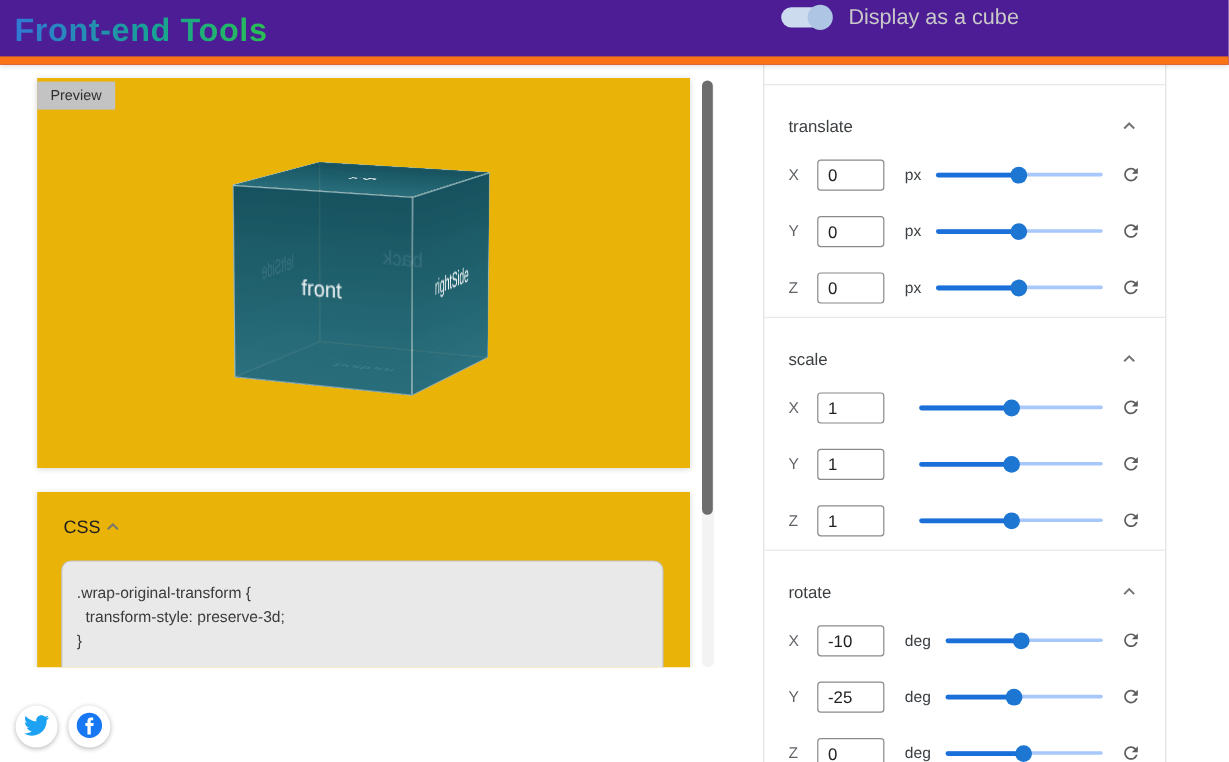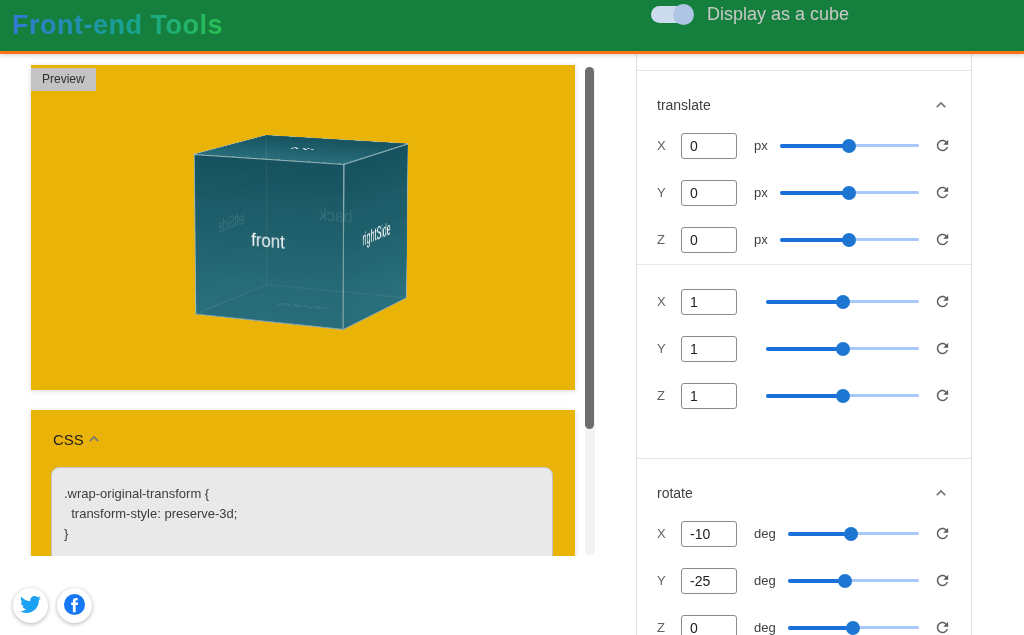--- a/index.html
+++ b/index.html
@@ -5,21 +5,21 @@
   * { margin:0; padding:0; box-sizing:border-box; }
   html,body { width:1024px; height:635px; }
   body {
     position:relative; overflow:hidden; background:#ffffff;
     font-family:"Liberation Sans", sans-serif; color:#202124;
   }
 
   
   .app-header {
     position:absolute; left:0; top:0; width:1024px; height:54px;
-    background:#15803d; border-bottom:3px solid #f97316;
+    background:#4c1d95; border-bottom:7px solid #f97316;
     box-shadow:0 2px 4px rgba(0,0,0,0.14); z-index:10;
   }
   .page-title {
     position:absolute; left:12px; top:10px; font-size:27px; letter-spacing:0.5px;
     background:linear-gradient(90deg,#3179d4 0%,#18a294 55%,#2abf52 100%);
     -webkit-background-clip:text; background-clip:text; color:transparent;
   }
   .faded-toggle-wrap {
     position:absolute; left:651px; top:4px; display:flex; align-items:center; gap:14px;
   }
@@ -226,20 +226,30 @@
         <span>
           <svg viewBox="0 0 24 24" width="17" height="17" fill="#5c5c5c">
               <path d="M17.65 6.35C16.2 4.9 14.21 4 12 4c-4.42 0-7.99 3.58-8 8s3.58 8 8 8c3.73 0 6.84-2.55 7.73-6h-2.08c-.82 2.33-3.04 4-5.65 4-3.31 0-6-2.69-6-6s2.69-6 6-6c1.66 0 3.14.69 4.22 1.78L13 11h7V4l-2.35 2.35z"></path>
             </svg>
         </span>
       </button>
     </div>
   </div>
 
   <div class="csection">
+    <div class="csection-head">
+      <span class="csection-title">scale</span>
+      <button class="collapse-btn">
+        <span>
+          <svg viewBox="0 0 24 24" width="20" height="20">
+              <path d="M7 14.5l5-5 5 5" fill="none" stroke="#757575" stroke-width="2"></path>
+            </svg>
+        </span>
+      </button>
+    </div>
     <div class="crow">
       <span class="axis-label">X</span>
       <input class="value-input" value="1" style="">
       <span class="unit-label"></span>
       <div class="slider" style="--pct: 50%;">
         <div class="rail"></div>
         <div class="fill"></div>
         <div class="thumb"></div>
       </div>
       <button class="reset-btn">

